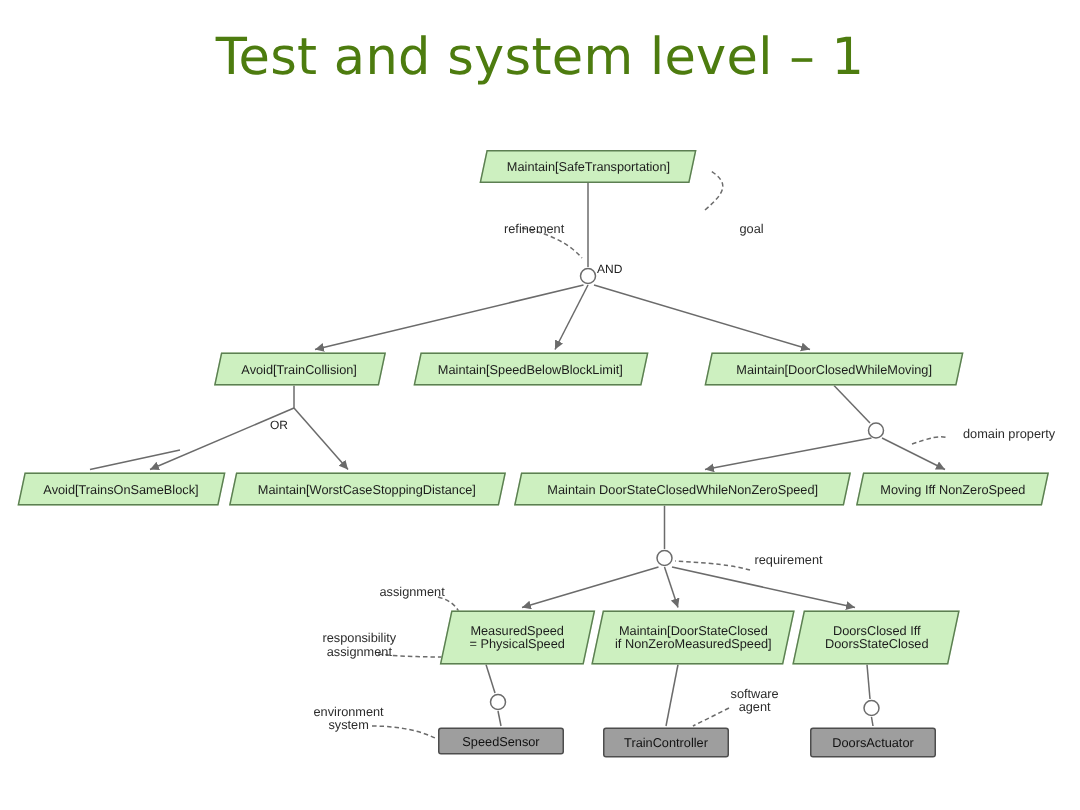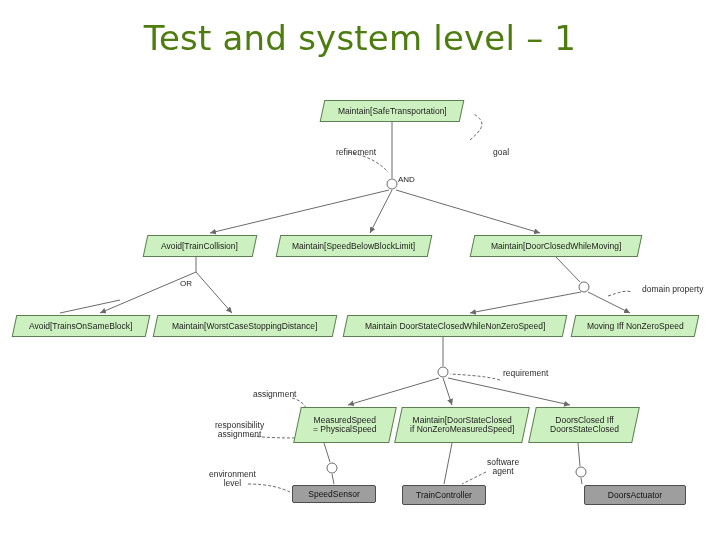--- a/index.html
+++ b/index.html
@@ -150,33 +150,33 @@
   </div>
 
   <div class="node agent" style="left:292px;top:485px;width:84px;height:18px;">
     <span>SpeedSensor</span>
   </div>
 
   <div class="node agent" style="left:402px;top:485px;width:84px;height:20px;">
     <span>TrainController</span>
   </div>
 
-  <div class="node agent" style="left:540px;top:485px;width:102px;height:20px;margin-left:44px;">
+  <div class="node agent" style="left:540px;top:485px;width:84px;height:20px;">
     <span>DoorsActuator</span>
   </div>
 
 </div>
 
 <div id="annos">
   <div class="lbl" style="left:310px;top:148px;padding-left:26px;">refinement</div>
   <div class="lbl" style="left:493px;top:148px;">goal</div>
   <div class="lbl and-lbl" style="left:398px;top:176px;">AND</div>
   <div class="lbl and-lbl" style="left:180px;top:280px;">OR</div>
   <div class="lbl" style="left:610px;top:285px;margin-left:32px;">domain property</div>
   <div class="lbl" style="left:253px;top:390px;">assignment</div>
   <div class="lbl" style="left:503px;top:369px;">requirement</div>
   <div class="lbl" style="left:215px;top:421px;">responsibility
 assignment</div>
   <div class="lbl" style="left:209px;top:470px;">environment
-level</div>
+system</div>
   <div class="lbl" style="left:487px;top:458px;">software
 agent</div>
 </div>
 
 </body></html>

